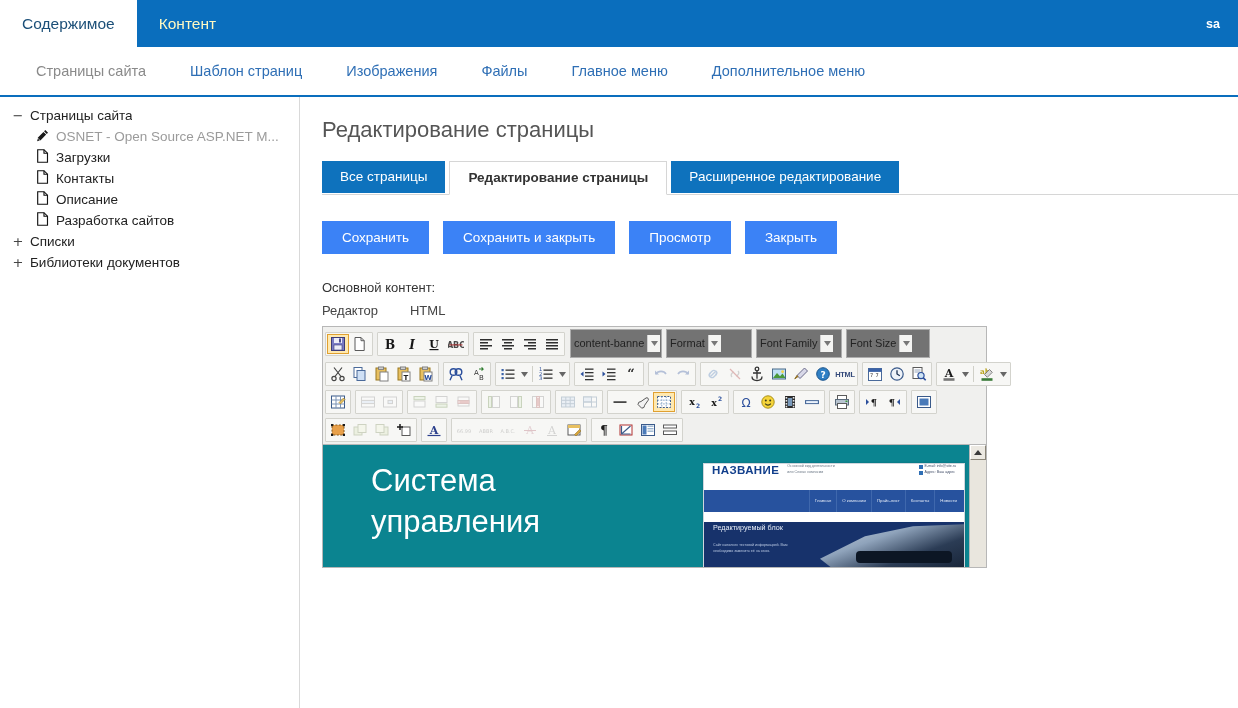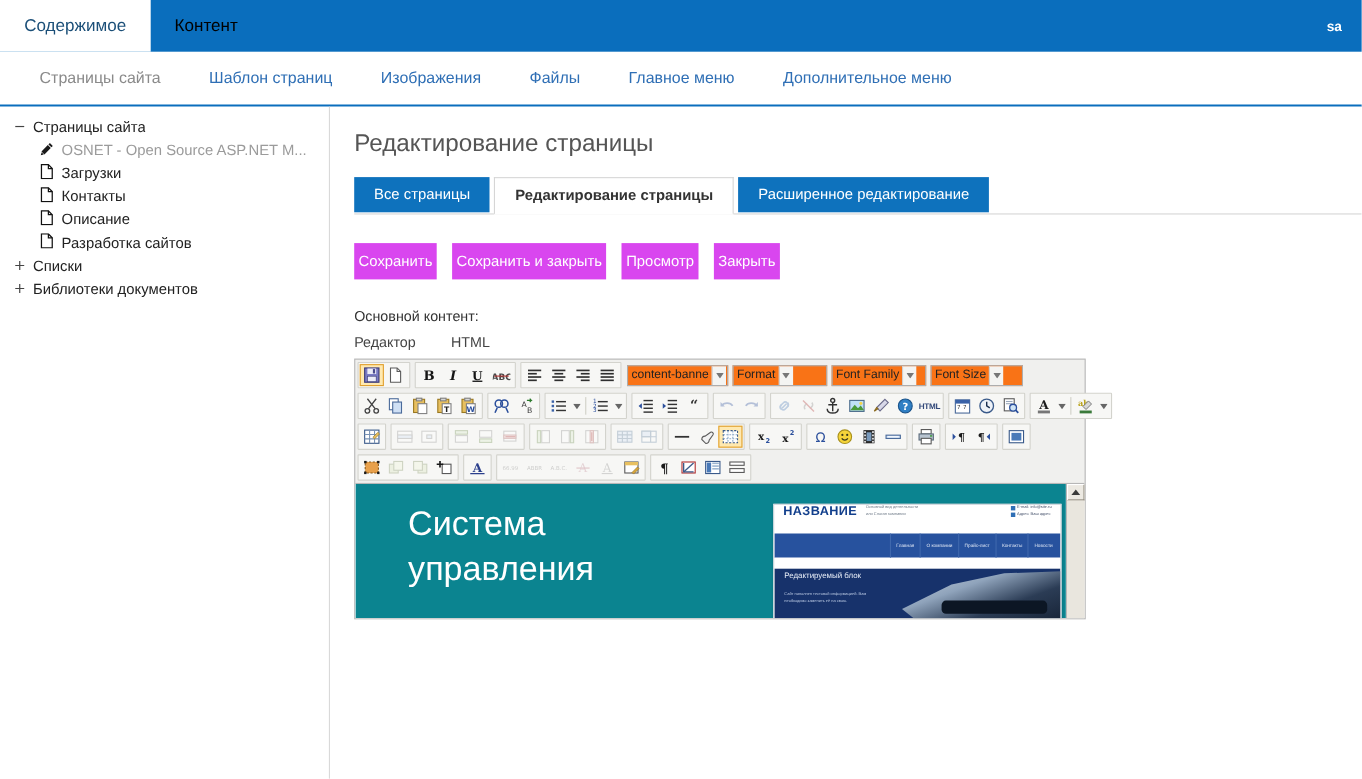--- a/index.html
+++ b/index.html
@@ -13,21 +13,21 @@
   }
   .app{position:relative;width:1238px;height:708px;overflow:hidden;}
 
   
   .topbar{
     height:47px;background:#0a6ebd;display:flex;align-items:stretch;
     position:relative;
   }
   .top-tab{
     display:flex;align-items:center;padding:0 22px;
-    color:#000000;font-size:15.5px;cursor:pointer;white-space:nowrap;
+    color:#fef9c3;font-size:15.5px;cursor:pointer;white-space:nowrap;
   }
   .top-tab.active{background:#ffffff;color:#1b4f78;text-align:right;}
   .topbar-spacer{flex:1;}
   .top-user{
     display:flex;align-items:center;padding:0 18px;color:#ffffff;
     font-size:12.5px;font-weight:bold;
   }
 
   
   .subnav{
@@ -81,23 +81,23 @@
     border:1px solid #d6d6d6;border-bottom:1px solid #ffffff;
     height:34px;line-height:32px;position:relative;z-index:3;
   }
   .tabstrip-rule{
     height:1px;background:#d6d6d6;margin-top:-1px;margin-right:0;position:relative;z-index:1;
   }
 
   
   .btnrow{display:flex;margin:26px 0 0 0;}
   .btn{
-    background:#d946ef;color:#ffffff;border:none;
+    background:#3b82f6;color:#ffffff;border:none;
     font-family:inherit;font-size:13.5px;
-    padding:9px 4px;margin-right:14px;cursor:pointer;white-space:nowrap;
+    padding:9px 20px;margin-right:14px;cursor:pointer;white-space:nowrap;
   }
 
   
   .fieldblock{margin-top:26px;}
   .flabel{font-size:13px;color:#333;margin-bottom:8px;}
   .finput{
     width:510px;height:30px;box-sizing:border-box;
     border:1px solid #bdbdbd;background:#fff;
     padding:0 9px;font-family:inherit;font-size:13.5px;color:#333;
   }
@@ -129,21 +129,21 @@
   }
   .tb-btn.sel{border:1px solid #e0a030;background:#ffe9b0;}
   .tb-btn.dis{opacity:.32;cursor:default;}
   .tb-btn svg{display:block;}
   .tb-sep{width:1px;height:16px;background:#d0d0c8;margin:0 2px;}
   .tb-arrow{
     width:11px;height:18px;display:flex;align-items:center;justify-content:center;
     cursor:pointer;
   }
   .tb-select{
-    height:19px;display:flex;align-items:flex-end;background:#f97316;
+    height:29px;display:flex;align-items:center;background:#737373;
     border:1px solid #adadad;font-size:11px;color:#222;
     box-sizing:border-box;margin:0 1px;cursor:pointer;
   }
   .tb-select .lab{
     padding:0 3px;white-space:nowrap;overflow:hidden;text-overflow:clip;
     line-height:17px;
   }
   .tb-select .caret{
     width:12px;height:17px;border-left:1px solid #cfcfcf;background:#f4f4f2;
     display:flex;align-items:center;justify-content:center;

